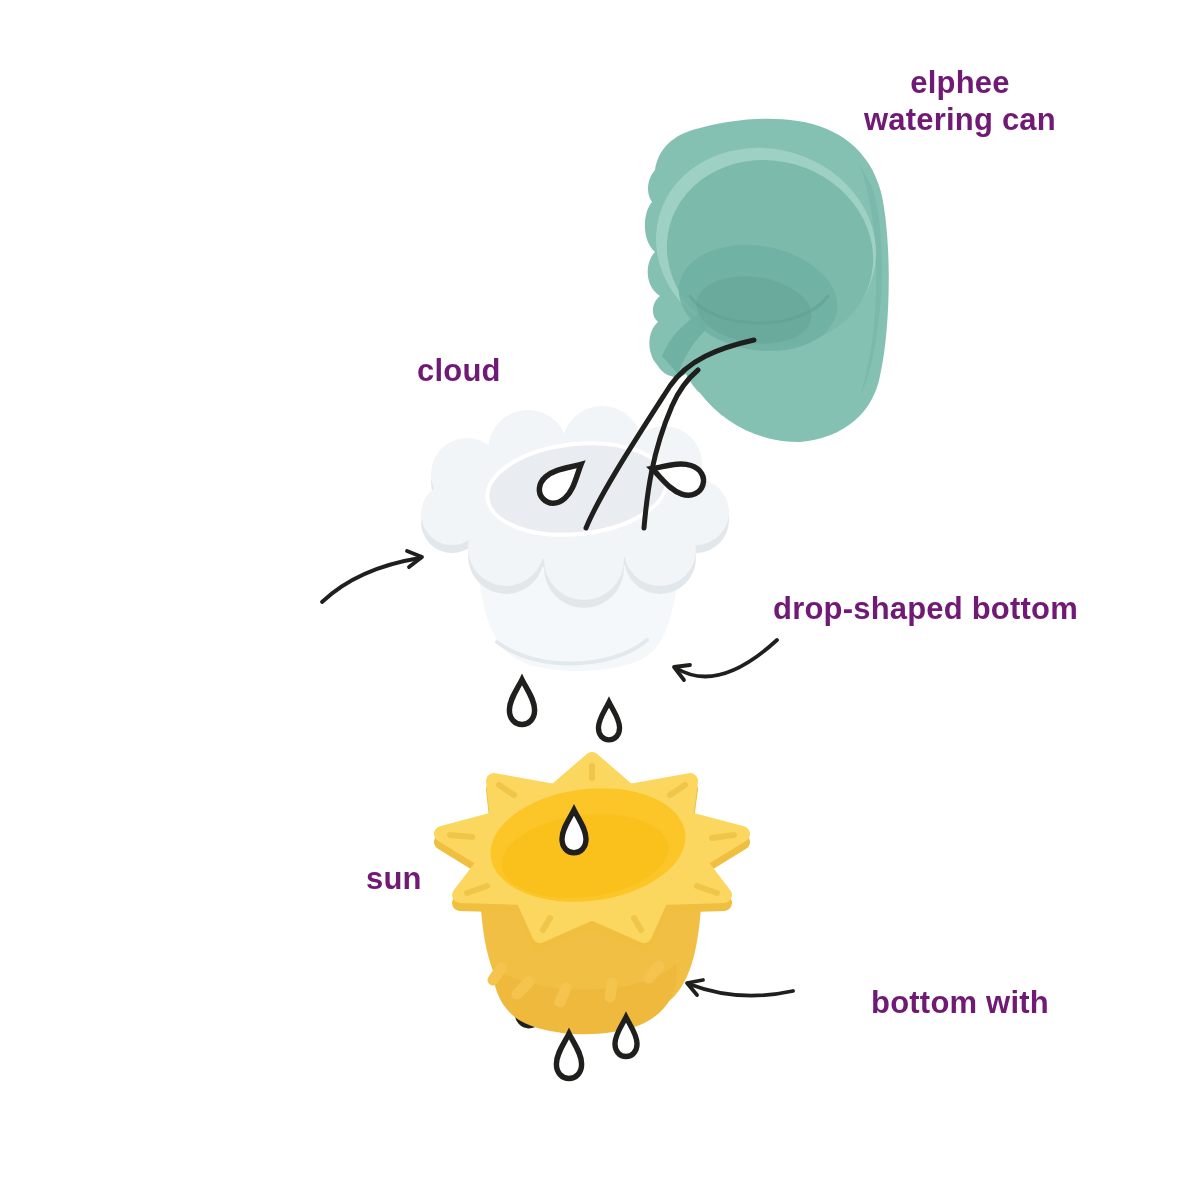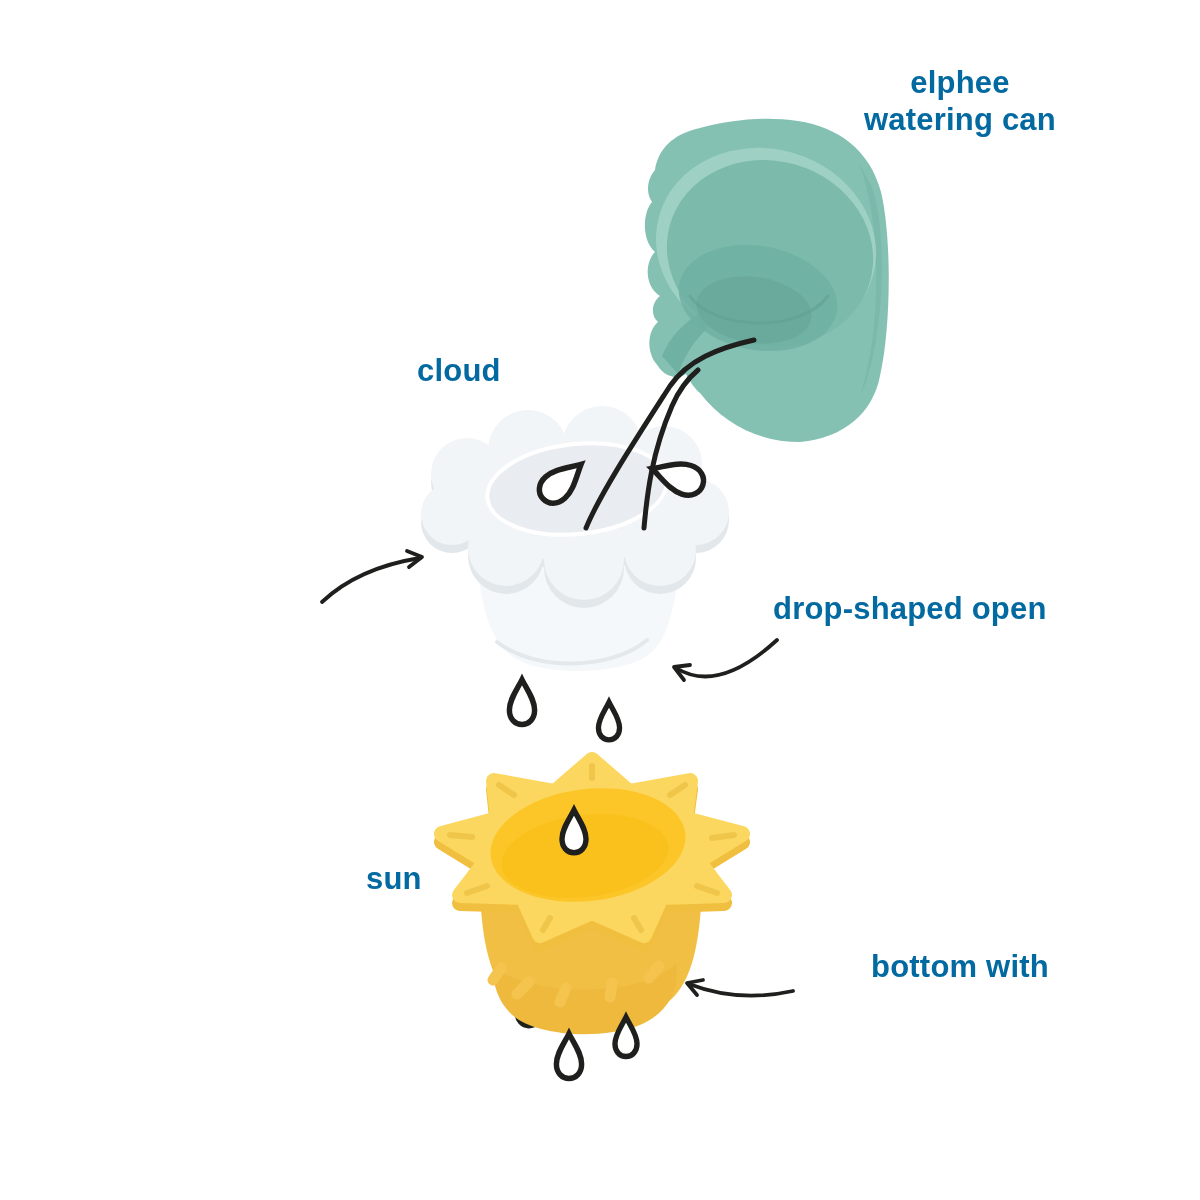--- a/index.html
+++ b/index.html
@@ -1,20 +1,20 @@
 <!DOCTYPE html>
 <html><head>
 <meta charset="utf-8">
 <style>
   html,body{margin:0;padding:0;background:#ffffff;}
   .stage{position:relative;width:1200px;height:1200px;background:#ffffff;overflow:hidden;
          font-family:"Liberation Sans",sans-serif;}
   .stage svg{position:absolute;left:0;top:0;}
   .label{position:absolute;font-weight:700;font-size:31px;line-height:37px;
-         color:#0369a1;letter-spacing:0.2px;white-space:nowrap;}
+         color:#701a75;letter-spacing:0.2px;white-space:nowrap;}
   .center{text-align:center;}
 </style>
 </head>
 <body>
 
 <div class="stage">
 
 <svg width="1200" height="1200" viewBox="0 0 1200 1200">
   <defs>
     <path id="drop" d="M 0,-27 C 5,-17 12,-8 12,2 C 12,10.5 6.6,15.8 0,15.8 C -6.6,15.8 -12,10.5 -12,2 C -12,-8 -5,-17 0,-27 Z"></path>
@@ -148,21 +148,21 @@
 </svg>
 
   <div class="label center" style="left:800px;top:64px;width:320px;">
     <div>elphee</div>
     <div>watering can</div>
   </div>
 
   <div class="label" style="left:417px;top:352px;">cloud</div>
 
 
-  <div class="label" style="left:773px;top:590px;">drop-shaped open</div>
+  <div class="label" style="left:773px;top:590px;">drop-shaped bottom</div>
 
   <div class="label" style="left:366px;top:824px;margin-top:36px;">sun</div>
 
-  <div class="label center" style="left:795px;top:948px;width:330px;">
+  <div class="label center" style="left:795px;top:984px;width:330px;">
     <div>bottom with</div>
   </div>
 
 </div>
 
 </body></html>

